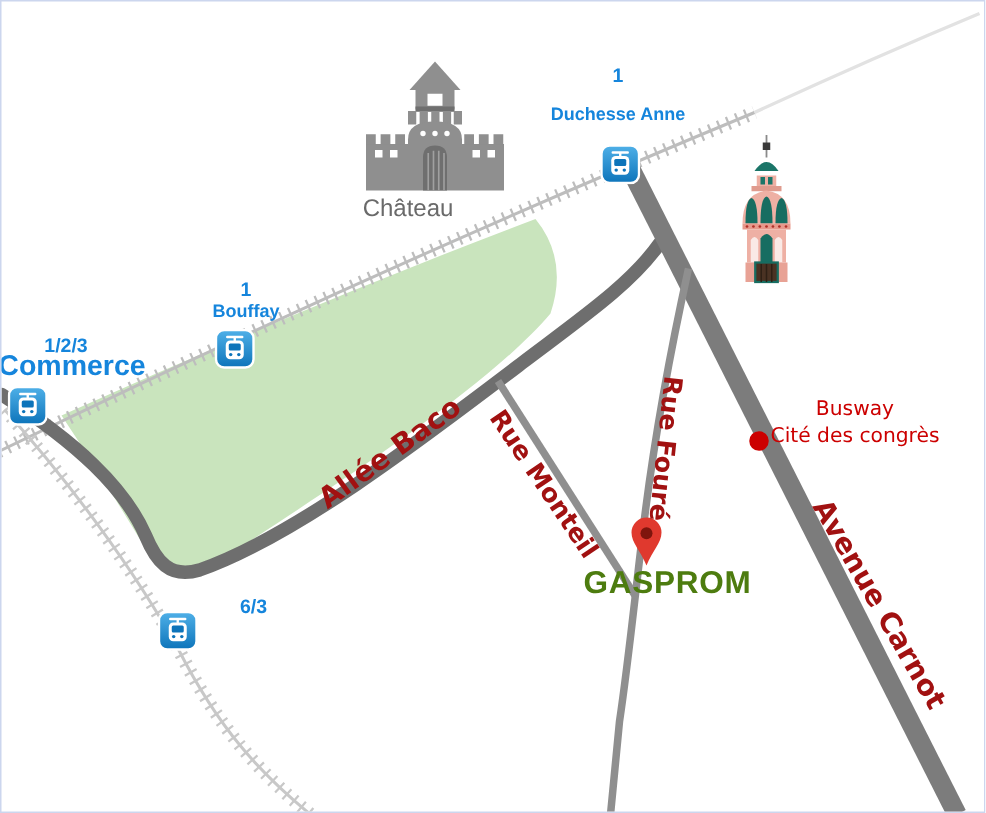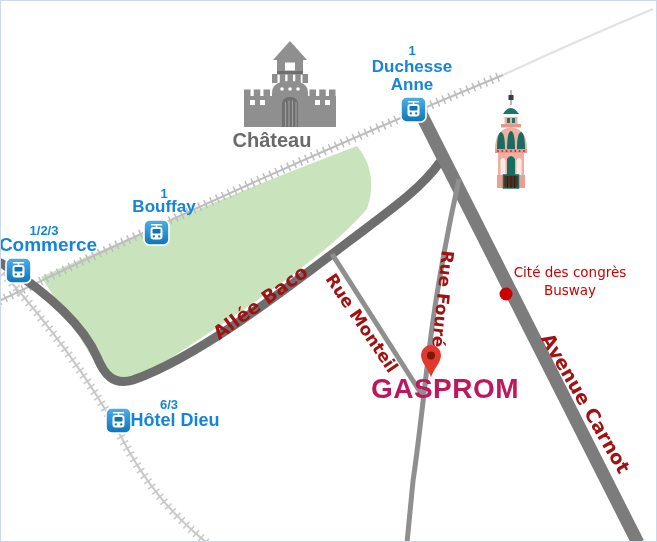--- a/index.html
+++ b/index.html
@@ -5,36 +5,36 @@
   html,body{margin:0;padding:0;background:#fff;}
   #map-canvas{
     position:relative;width:657px;height:542px;overflow:hidden;
     background:#ffffff;box-sizing:border-box;
     border:1.5px solid #ccd6ee;
     font-family:"Liberation Sans",sans-serif;
   }
   #base-svg{position:absolute;left:0;top:0;width:657px;height:542px;}
   .abs{position:absolute;transform:translate(-50%,-50%);white-space:nowrap;}
   .stop-lines{color:#1585dc;font-weight:bold;font-size:13px;text-align:center;}
-  .stop-name{color:#1585dc;font-weight:bold;font-size:17px;text-align:center;}
+  .stop-name{color:#1585dc;font-weight:bold;font-size:12px;text-align:center;}
   .stop-name.lg{font-size:19px;text-align:right;}
   .stop-name.md{font-size:18px;}
   .stop-name.wrap{white-space:normal;width:92px;line-height:1.05;}
-  .landmark-label{color:#6a6a6a;font-weight:bold;font-size:20px;text-align:center;}
+  .landmark-label{color:#6a6a6a;font-weight:normal;font-size:16px;text-align:center;}
   .landmark-label.lu{font-size:20px;font-weight:600;color:#666;}
   .street-label{
     font-family:"DejaVu Sans",sans-serif;font-weight:bold;color:#a11111;
     font-size:17px;
   }
   .street-label.lg{font-size:19px;}
   .busway-label{
     font-family:"DejaVu Sans",sans-serif;color:#cc0000;font-size:13.5px;
     text-align:center;line-height:1.3;
   }
-  .dest-label{color:#be185d;font-weight:bold;font-size:28px;letter-spacing:.5px;}
+  .dest-label{color:#4d7c0f;font-weight:bold;font-size:21px;letter-spacing:.5px;}
   .tram{position:absolute;width:27px;height:27px;}
 </style>
 </head>
 <body>
 
 <div id="map-canvas">
 
   <svg id="base-svg" viewBox="0 0 657 542">
     <defs>
       <linearGradient id="tg" x1="0" y1="0" x2="0" y2="1">
@@ -157,29 +157,28 @@
   <div class="abs stop-lines" style="left:43px;top:229px">1/2/3</div>
   <div class="abs stop-name lg" style="left:47px;top:244px">Commerce</div>
 
   <div class="abs stop-lines" style="left:163px;top:192px">1</div>
   <div class="abs stop-name" style="left:163px;top:206px">Bouffay</div>
 
   <div class="abs stop-lines" style="left:411px;top:49px">1</div>
   <div class="abs stop-name wrap" style="left:411px;top:75px">Duchesse Anne</div>
 
   <div class="abs stop-lines" style="left:168px;top:403px">6/3</div>
-  <div class="abs stop-name md" style="left:174px;top:419px">Hôtel Dieu</div>
 
   <div class="abs landmark-label" style="left:271px;top:139px">Château</div>
 
   <div class="abs street-label lg" style="left:259px;top:301px;transform:translate(-50%,-50%) rotate(-36deg)">Allée Baco</div>
   <div class="abs street-label" style="left:361px;top:322px;transform:translate(-50%,-50%) rotate(56deg)">Rue Monteil</div>
   <div class="abs street-label" style="left:442px;top:298px;transform:translate(-50%,-50%) rotate(96deg)">Rue Fouré</div>
   <div class="abs street-label lg" style="left:585px;top:402px;transform:translate(-50%,-50%) rotate(60deg)">Avenue Carnot</div>
 
   <div class="abs busway-label" style="left:569px;top:281px">
+    <div>Busway</div>
     <div>Cité des congrès</div>
-    <div>Busway</div>
   </div>
 
   <div class="abs dest-label" style="left:444px;top:388px">GASPROM</div>
 
 </div>
 
 </body></html>

